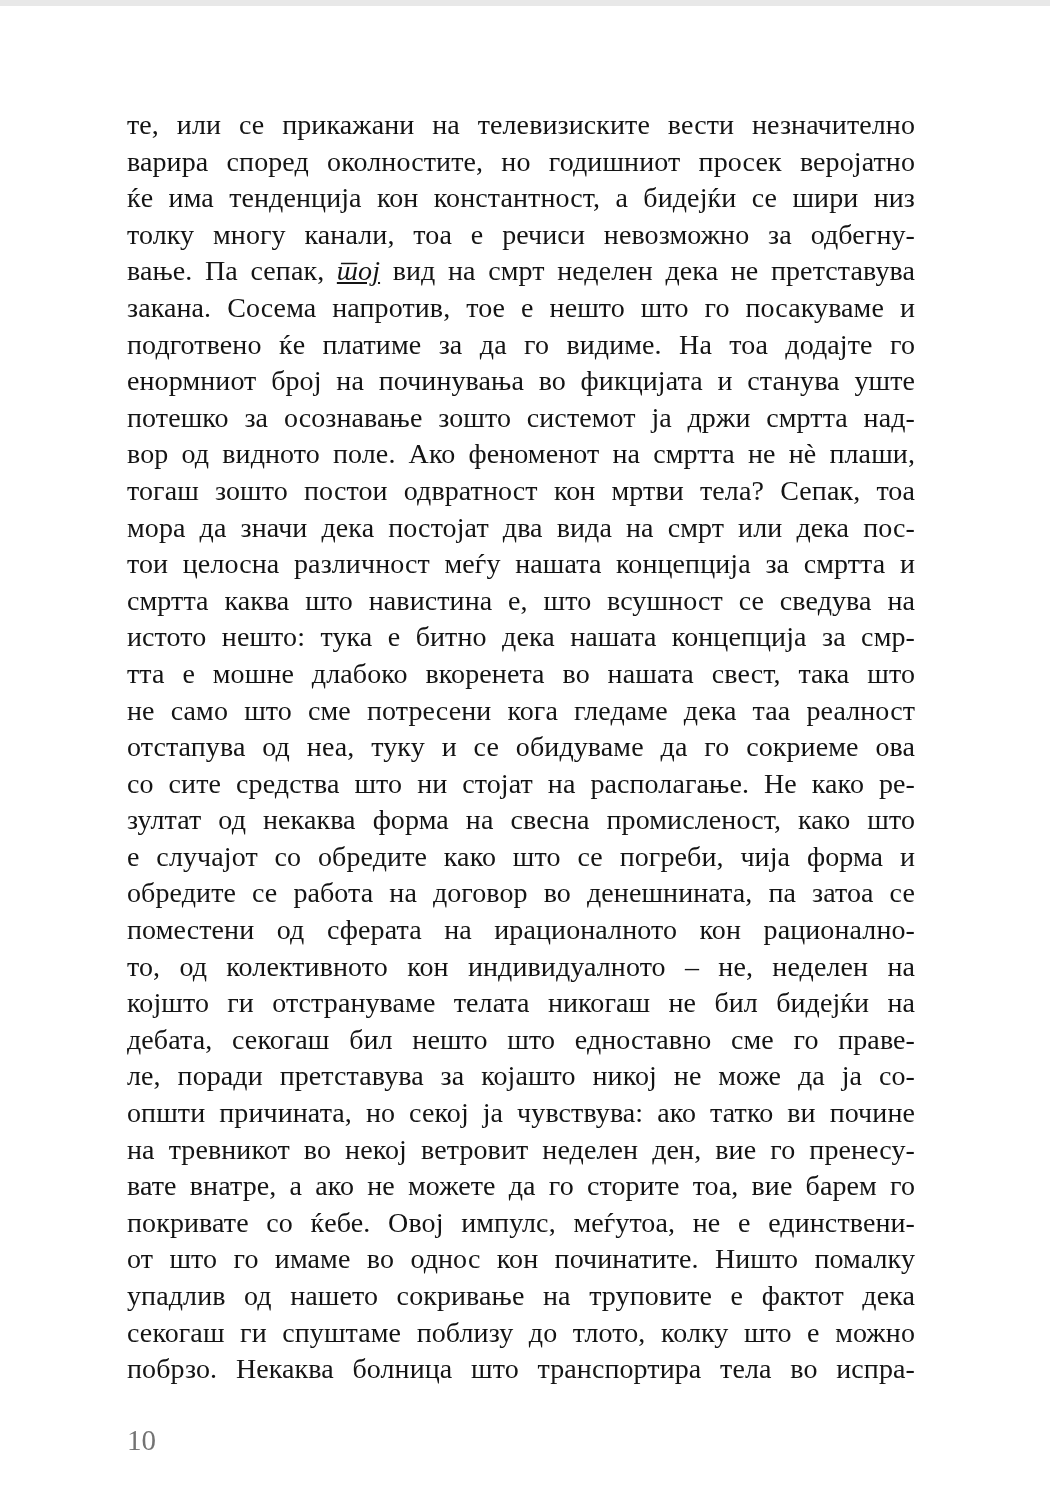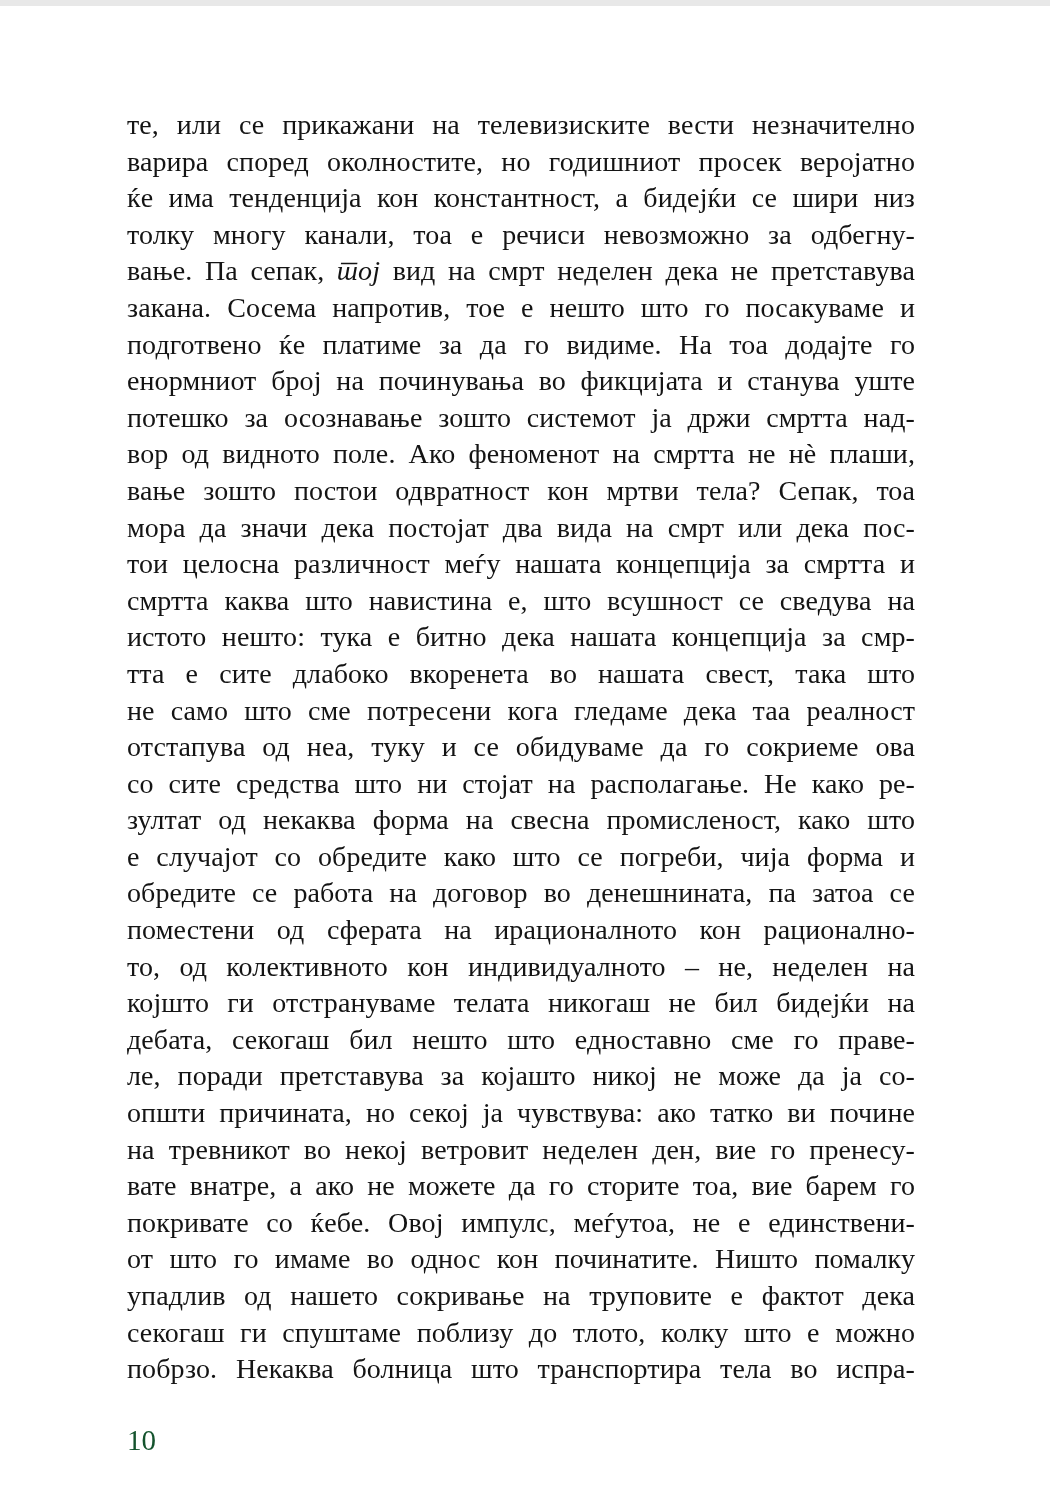--- a/index.html
+++ b/index.html
@@ -26,51 +26,52 @@
   .text-line {
     font-size: 28px;
     line-height: 36.6px;
     text-align: justify;
     text-align-last: justify;
     white-space: normal;
     letter-spacing: 0.1px;
   }
   .text-line i {
     font-style: italic;
+    text-decoration: underline;
   }
   .page-number {
     position: absolute;
     left: 127px;
     top: 1416px;
     font-size: 29px;
     line-height: 36px;
-    color: #14532d;
+    color: #737373;
   }
 </style>
 </head>
 <body>
 
 <div class="book-page">
   <div class="text-block">
       <div class="text-line"><span>те, или се прикажани на телевизиските вести незначително</span></div>
       <div class="text-line"><span>варира според околностите, но годишниот просек веројатно</span></div>
       <div class="text-line"><span>ќе има тенденција кон константност, а бидејќи се шири низ</span></div>
       <div class="text-line"><span>толку многу канали, тоа е речиси невозможно за одбегну-</span></div>
       <div class="text-line"><span>вање. Па сепак, </span><i>тој</i><span> вид на смрт неделен дека не претставува</span></div>
       <div class="text-line"><span>закана. Сосема напротив, тое е нешто што го посакуваме и</span></div>
       <div class="text-line"><span>подготвено ќе платиме за да го видиме. На тоа додајте го</span></div>
       <div class="text-line"><span>енормниот број на починувања во фикцијата и станува уште</span></div>
       <div class="text-line"><span>потешко за осознавање зошто системот ја држи смртта над-</span></div>
       <div class="text-line"><span>вор од видното поле. Ако феноменот на смртта не нè плаши,</span></div>
-      <div class="text-line"><span>вање зошто постои одвратност кон мртви тела? Сепак, тоа</span></div>
+      <div class="text-line"><span>тогаш зошто постои одвратност кон мртви тела? Сепак, тоа</span></div>
       <div class="text-line"><span>мора да значи дека постојат два вида на смрт или дека пос-</span></div>
       <div class="text-line"><span>тои целосна различност меѓу нашата концепција за смртта и</span></div>
       <div class="text-line"><span>смртта каква што навистина е, што всушност се сведува на</span></div>
       <div class="text-line"><span>истото нешто: тука е битно дека нашата концепција за смр-</span></div>
-      <div class="text-line"><span>тта е сите длабоко вкоренета во нашата свест, така што</span></div>
+      <div class="text-line"><span>тта е мошне длабоко вкоренета во нашата свест, така што</span></div>
       <div class="text-line"><span>не само што сме потресени кога гледаме дека таа реалност</span></div>
       <div class="text-line"><span>отстапува од неа, туку и се обидуваме да го сокриеме ова</span></div>
       <div class="text-line"><span>со сите средства што ни стојат на располагање. Не како ре-</span></div>
       <div class="text-line"><span>зултат од некаква форма на свесна промисленост, како што</span></div>
       <div class="text-line"><span>е случајот со обредите како што се погреби, чија форма и</span></div>
       <div class="text-line"><span>обредите се работа на договор во денешнината, па затоа се</span></div>
       <div class="text-line"><span>поместени од сферата на ирационалното кон рационално-</span></div>
       <div class="text-line"><span>то, од колективното кон индивидуалното – не, неделен на</span></div>
       <div class="text-line"><span>којшто ги отстрануваме телата никогаш не бил бидејќи на</span></div>
       <div class="text-line"><span>дебата, секогаш бил нешто што едноставно сме го праве-</span></div>

